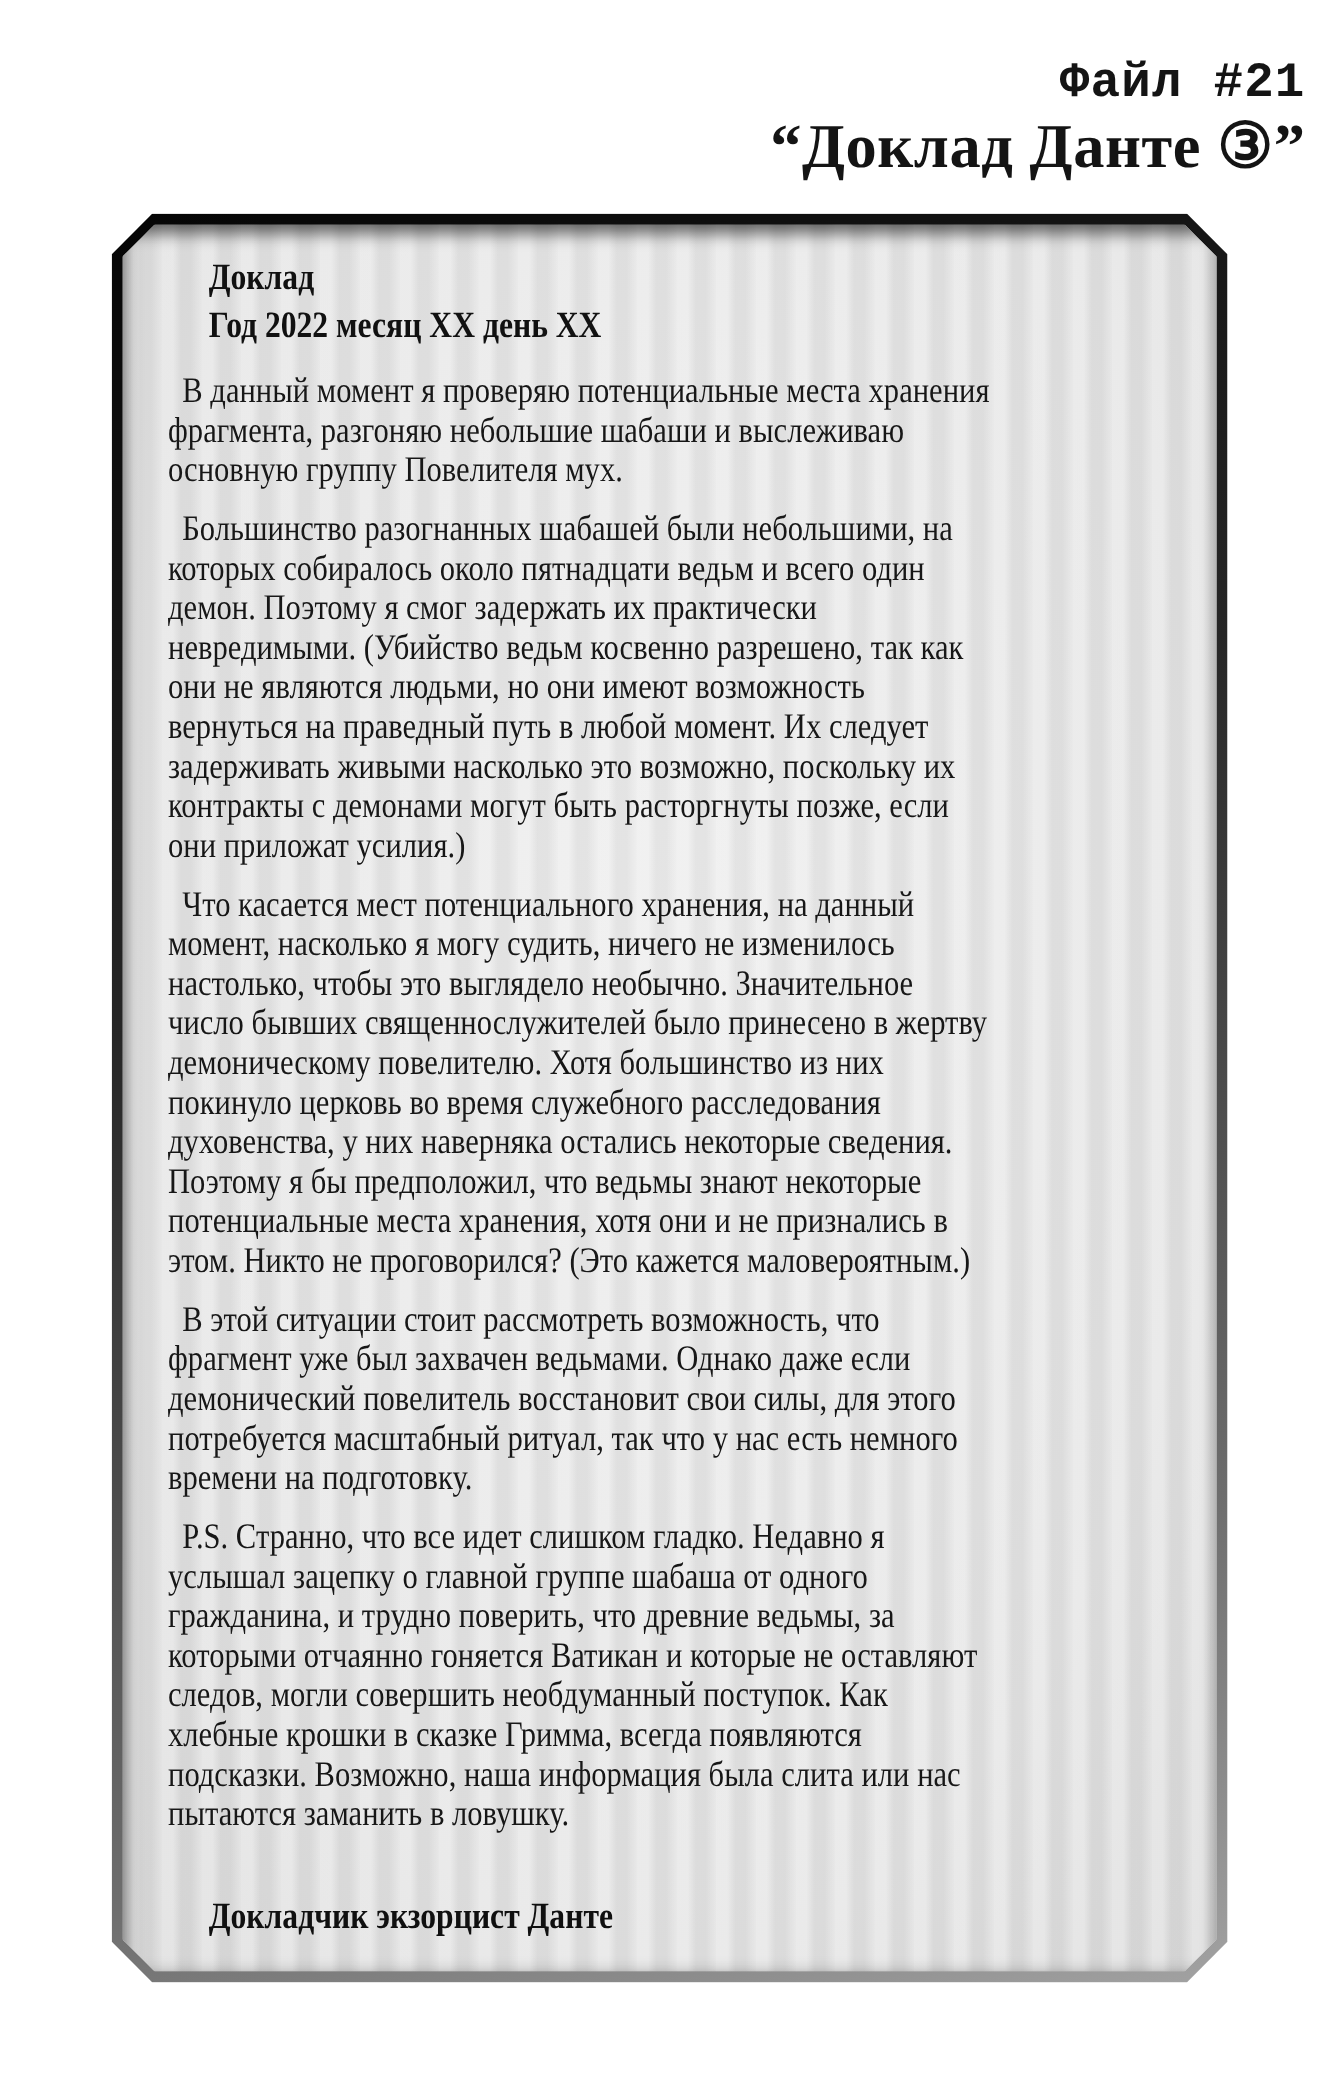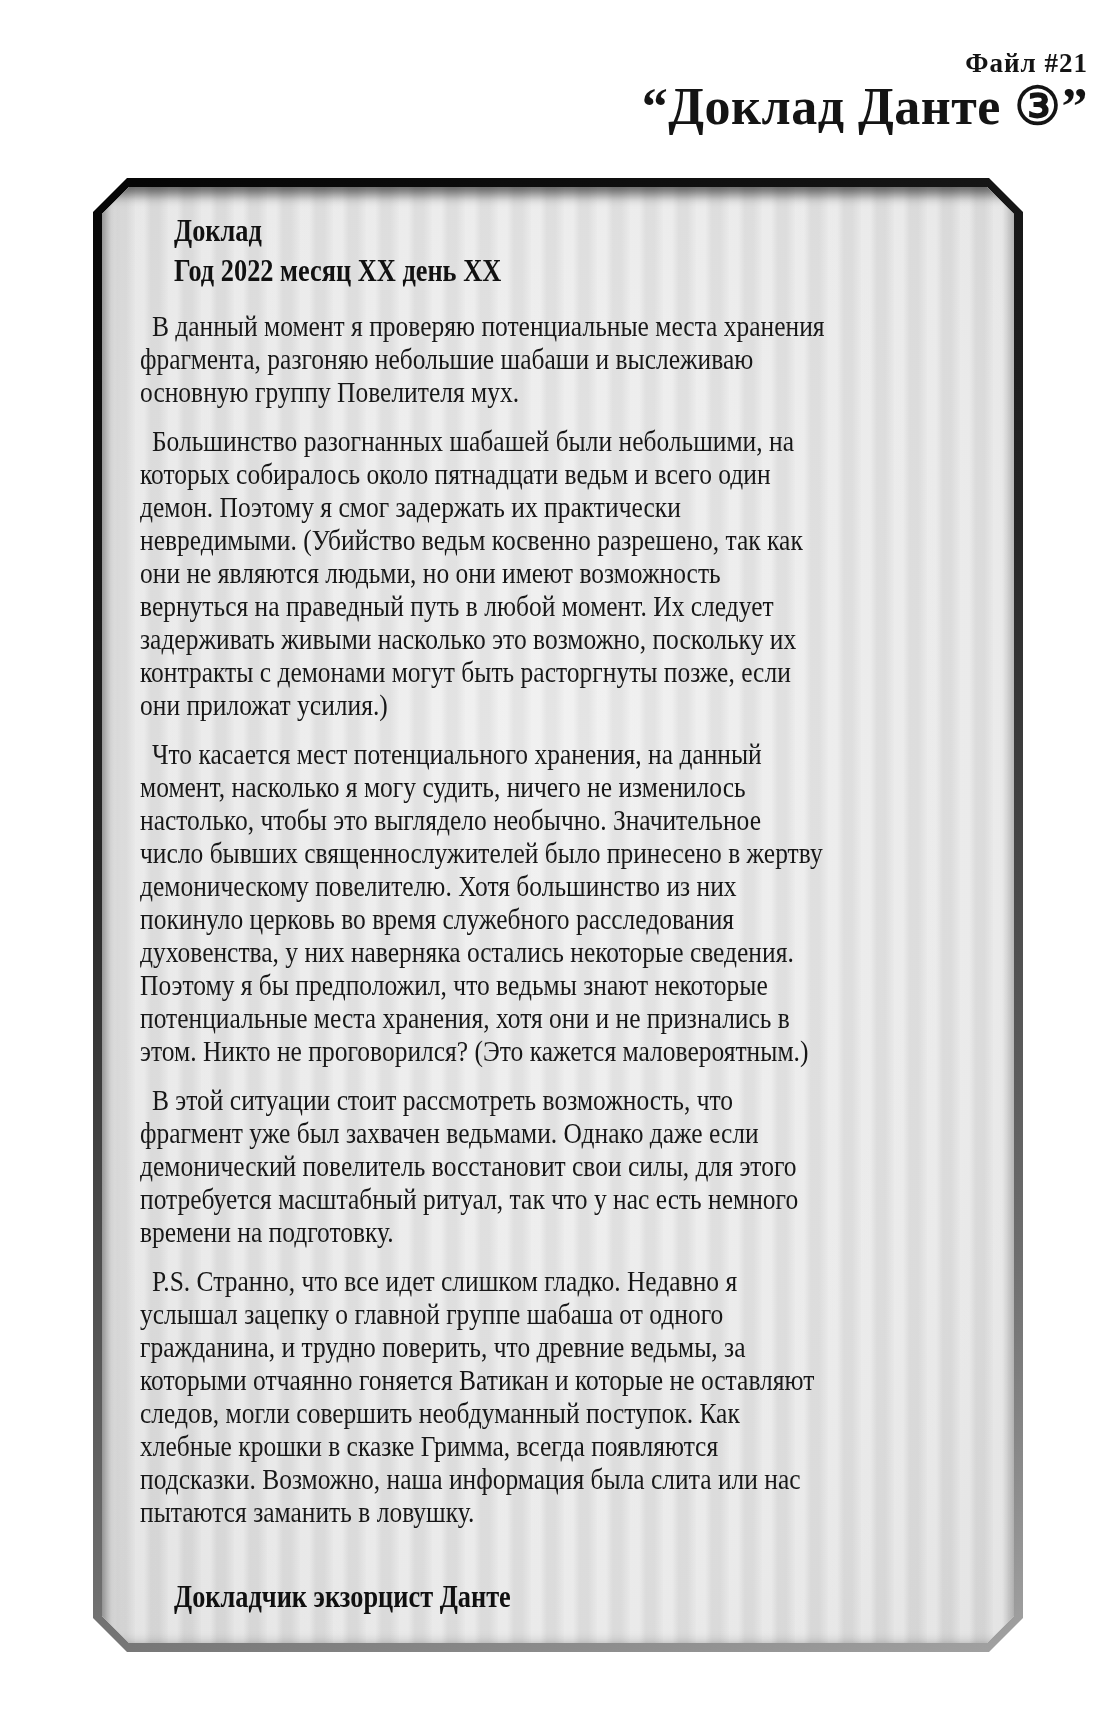--- a/index.html
+++ b/index.html
@@ -21,22 +21,23 @@
   .file-header {
     position: absolute;
     top: 48px;
     right: 12px;
     text-align: right;
     font-weight: bold;
     color: #141414;
     line-height: 1.12;
   }
   .file-no {
-    font-size: 27px;
+    font-size: 41px;
     letter-spacing: 1px;
+    font-family: Liberation Mono, monospace;
   }
   .file-title {
     font-size: 52px;
     letter-spacing: 0.5px;
   }
 
   
   .panel {
     position: absolute;
     left: 93px;

